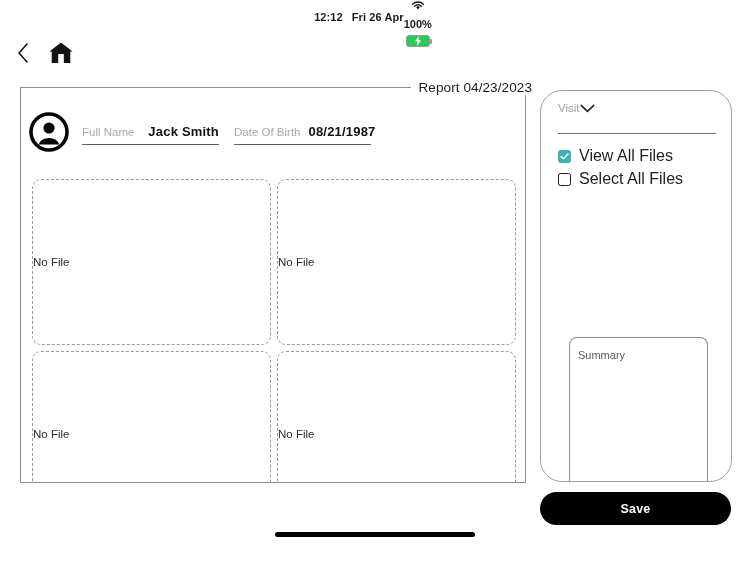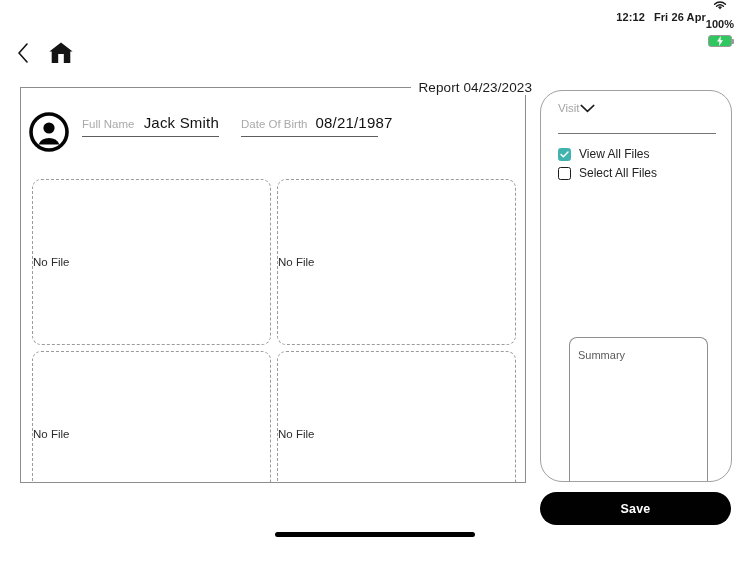--- a/index.html
+++ b/index.html
@@ -20,21 +20,21 @@
   }
 
   
   .status-bar {
     position: absolute;
     top: 0; left: 0;
     width: 750px;
     height: 34px;
     display: flex;
     align-items: center;
-    justify-content: flex-end;
+    justify-content: center;
     padding: 0 16px 0 12px;
   }
   .status-left {
     display: flex;
     align-items: center;
     gap: 9px;
     font-size: 11px;
     font-weight: bold;
     color: #1c1c1e;
     letter-spacing: .1px;
@@ -135,44 +135,44 @@
     padding-left: 8px;
   }
   .avatar {
     width: 40px; height: 40px;
     flex: none;
     margin-top: 4px;
   }
   .fields {
     display: flex;
     flex: 1;
-    gap: 22px;
+    gap: 15px;
     padding-left: 13px;
     padding-right: 11px;
-    margin-top: 6px;
+    margin-top: 16px;
   }
   .field {
     border-bottom: 1px solid #5d5d5d;
     padding-bottom: 5px;
     display: flex;
     align-items: baseline;
     justify-content: space-between;
     gap: 8px;
   }
   .field-name  { width: 137px; }
   .field-sex   { width: 137px; }
   .field-dob   { width: 137px; }
   .field-label {
     font-size: 11.5px;
     color: #a9a9a9;
     white-space: nowrap;
   }
   .field-value {
-    font-size: 15px;
-    font-weight: normal;
+    font-size: 13px;
+    font-weight: bold;
     color: #111111;
     white-space: nowrap;
     letter-spacing: .2px;
   }
 
   
   .dropzones {
     position: absolute;
     top: 84px;
     left: 11px;
@@ -243,21 +243,21 @@
     width: 13px; height: 13px;
     border-radius: 2.5px;
     flex: none;
     display: flex;
     align-items: center;
     justify-content: center;
   }
   .checkbox.on  { background: #41b3ae; border: 1px solid #41b3ae; }
   .checkbox.off { background: #ffffff; border: 1.6px solid #1d1d1d; }
   .check-label {
-    font-size: 12px;
+    font-size: 16px;
     color: #222222;
     white-space: nowrap;
   }
 
   .summary-box {
     position: absolute;
     left: 28px;
     top: 246px;
     width: 139px;
     height: 160px;

